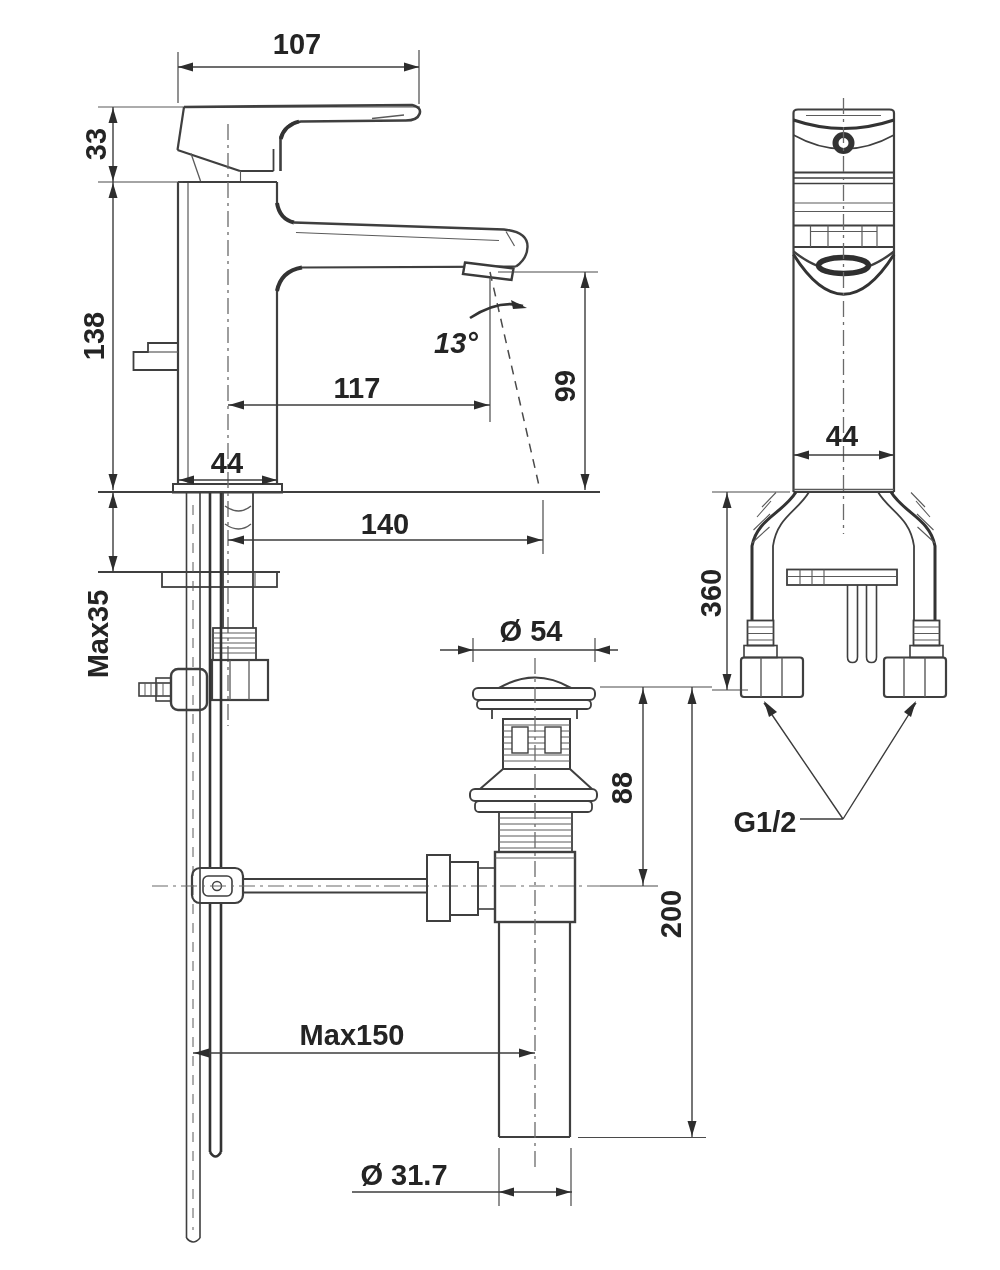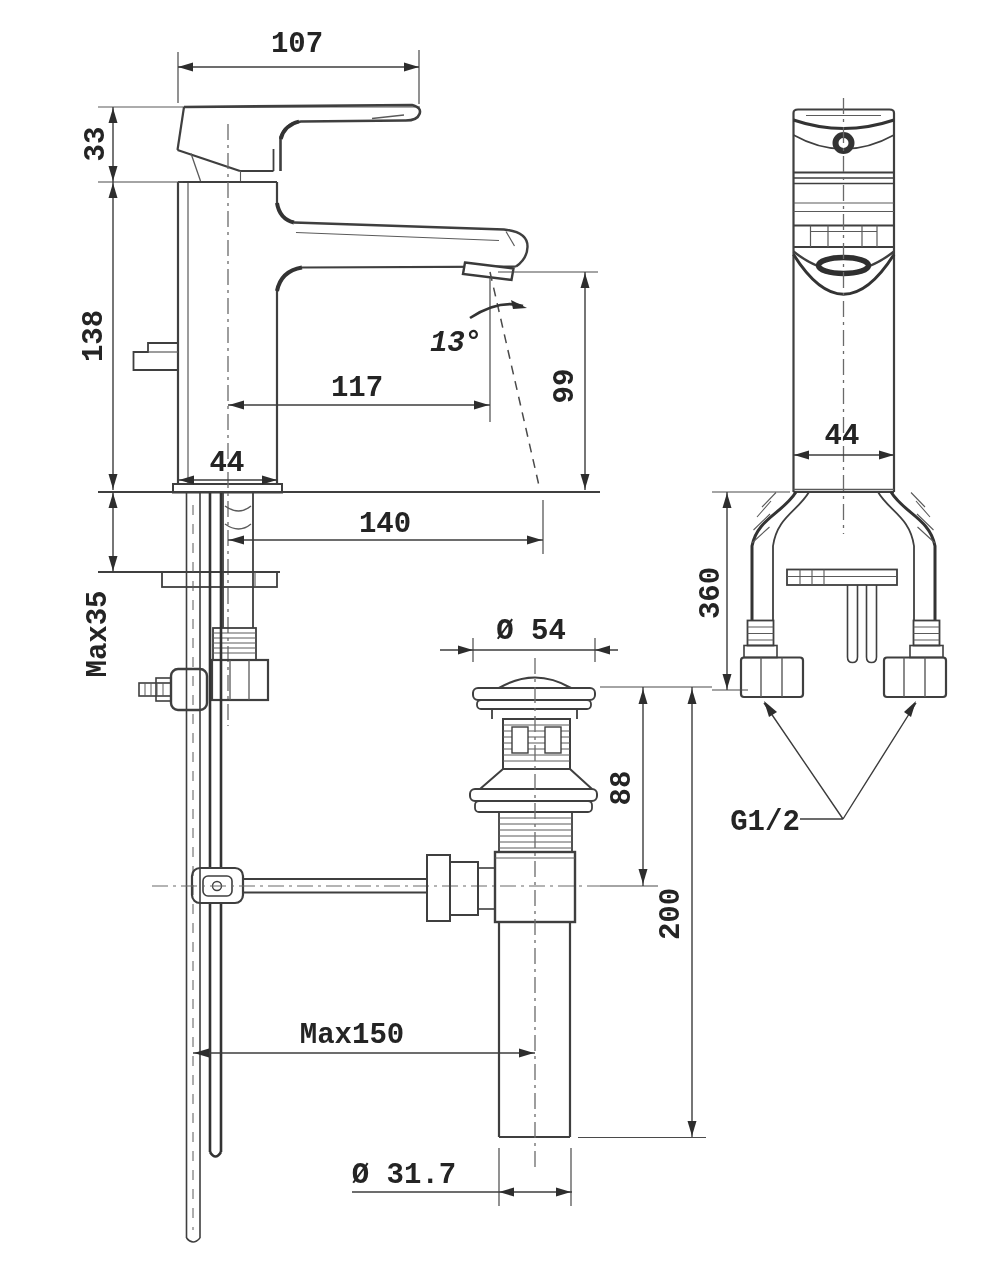--- a/index.html
+++ b/index.html
@@ -1,17 +1,17 @@
 <!DOCTYPE html>
 <html><head>
 <meta charset="utf-8">
 <style>
   html,body{margin:0;padding:0;background:#ffffff;}
   .stage{position:relative;width:1000px;height:1270px;background:#ffffff;overflow:hidden;
-         font-family:Liberation Mono, monospace;}
+         font-family:Liberation Sans, sans-serif;}
   svg{position:absolute;left:0;top:0;}
   .ln{stroke:#3f3f3f;fill:none;}
   .thk{stroke:#333333;fill:none;}
   .thin{stroke:#5a5a5a;fill:none;}
   .cl{stroke:#6a6a6a;fill:none;stroke-dasharray:16 5 3 5;}
   .dim{stroke:#3c3c3c;fill:none;stroke-width:1.4;}
   .ext{stroke:#4a4a4a;fill:none;stroke-width:1.2;}
   .arr{fill:#2d2d2d;stroke:none;}
   .dimtxt{fill:#242424;font-size:29px;font-weight:700;}
   .ital{font-style:italic;}

